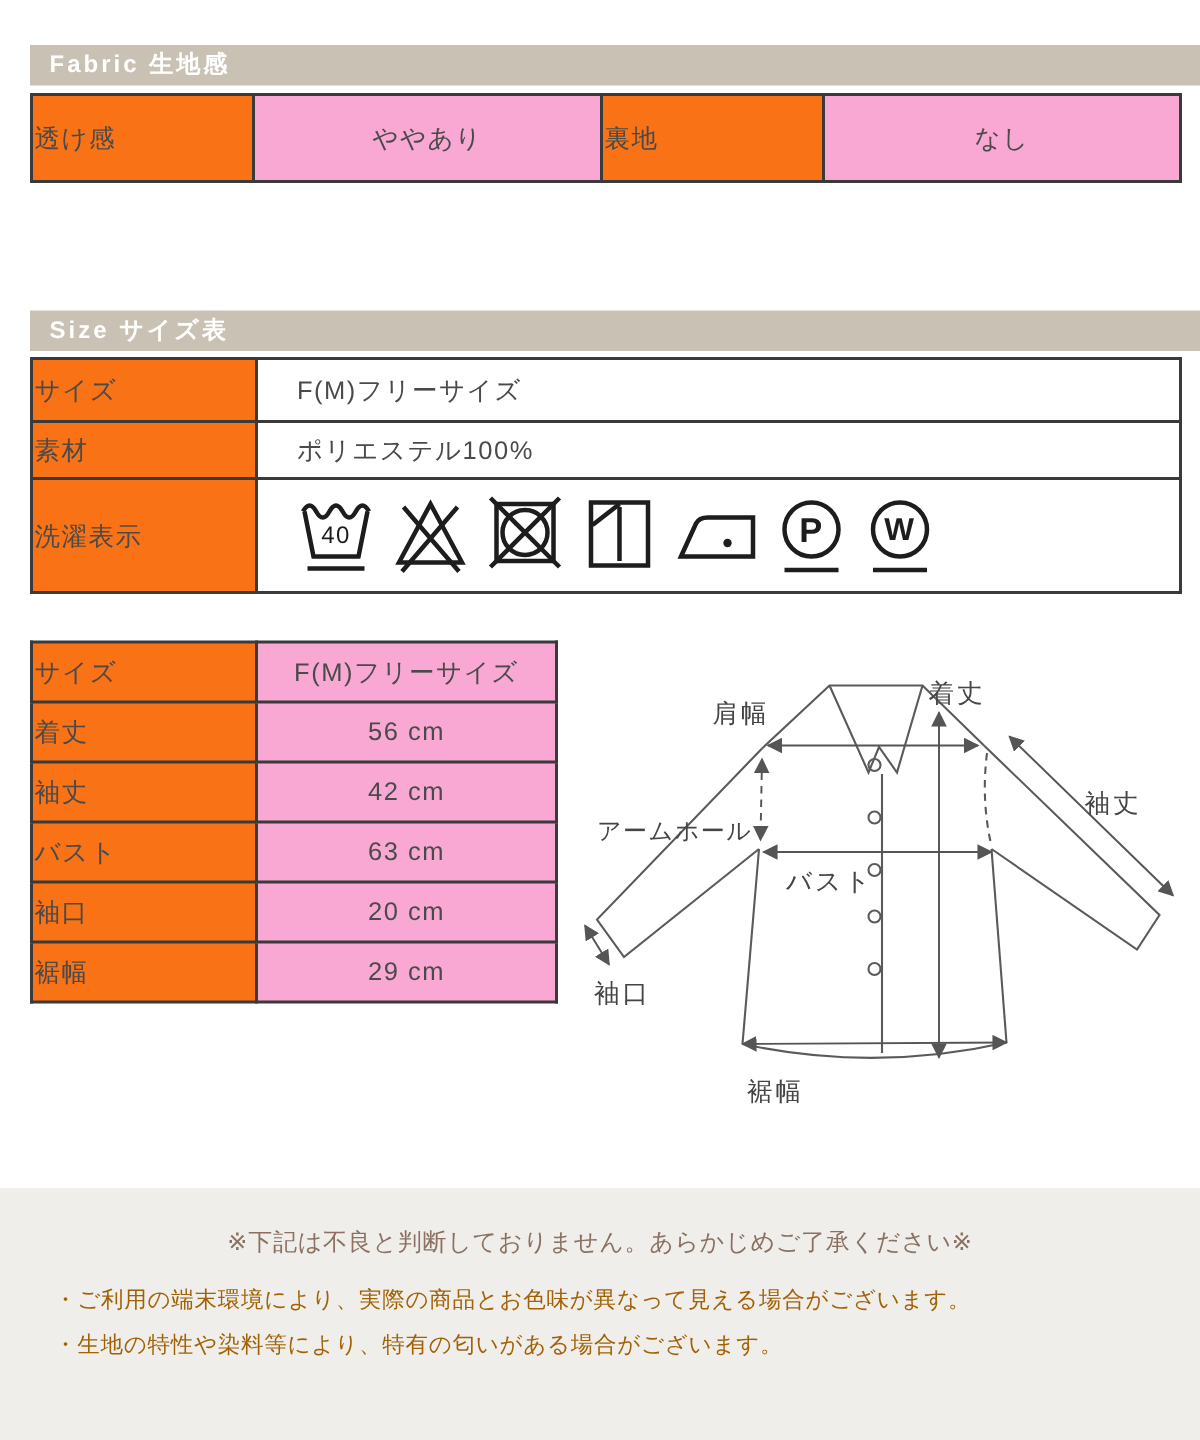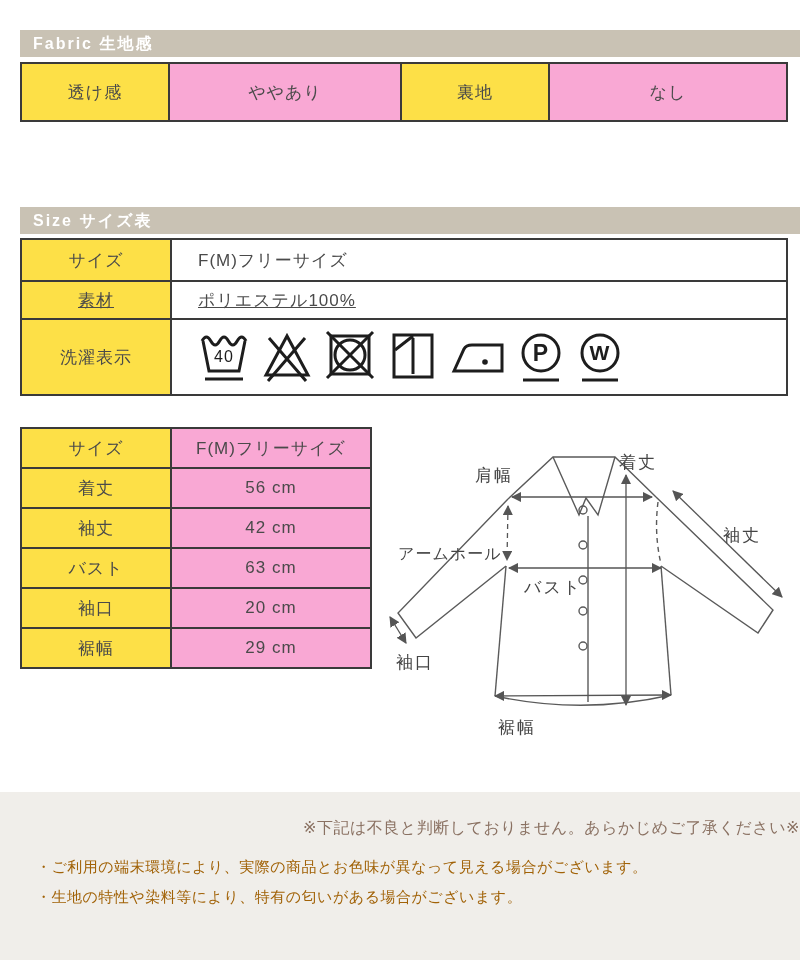--- a/index.html
+++ b/index.html
@@ -6,51 +6,51 @@
   body{font-family:"Liberation Sans","DejaVu Sans",sans-serif;color:#4a4a4a;}
   .page{position:relative;width:800px;height:960px;background:#ffffff;overflow:hidden;}
 
   .section-bar{position:absolute;left:20px;right:0;height:27px;background:#c9c2b4;color:#ffffff;
     font-size:16px;font-weight:bold;letter-spacing:2px;line-height:27px;padding-left:13px;box-sizing:border-box;}
   .bar-fabric{top:30px;}
   .bar-size{top:207px;}
 
   table{border-collapse:collapse;table-layout:fixed;}
   td{border:2px solid #3a3a3a;font-size:17px;color:#4a4a4a;letter-spacing:1px;}
-  td.lbl{background:#fde047;text-align:center;}
+  td.lbl{background:#f97316;}
   td.val{background:#f9a8d4;text-align:center;}
   td.val-left{background:#ffffff;text-align:left;padding-left:26px;}
 
   .tbl-fabric{position:absolute;left:20px;top:62px;}
   .tbl-fabric td{height:54px;}
   .tbl-fabric tr:nth-child(2) td{border-top-width:4px;}
 
   .tbl-size{position:absolute;left:20px;top:238px;}
   .tbl-size tr:nth-child(1) td{height:38px;}
-  .tbl-size tr:nth-child(2) td{height:34px;text-decoration:underline;}
+  .tbl-size tr:nth-child(2) td{height:34px;}
   .tbl-size tr:nth-child(3) td{height:66px;}
 
   .care-cell{padding:4px 0 4px 22px;}
   .care-icons{display:flex;align-items:center;gap:11px;}
   .care-icons svg{display:block;}
   .care-icons .stroke{stroke:#1d1d1d;fill:none;stroke-width:3;}
   .care-icons text{fill:#1d1d1d;font-family:"Liberation Sans","DejaVu Sans",sans-serif;}
 
   .tbl-meas{position:absolute;left:20px;top:427px;}
   .tbl-meas td{height:36px;}
 
   .diagram{position:absolute;left:378px;top:428px;}
   .diagram .ln{stroke:#5a5a5a;stroke-width:1.4;fill:none;}
   .diagram .arrow{stroke:#555555;stroke-width:1.3;fill:none;}
   .diagram .dash{stroke-dasharray:5,4;}
   .diagram text{fill:#454545;font-size:17px;letter-spacing:2px;font-family:"Liberation Sans","DejaVu Sans",sans-serif;}
   .diagram text.small{font-size:16px;letter-spacing:1px;}
 
   .notes{position:absolute;left:0;top:792px;width:800px;height:168px;background:#f0eeea;box-sizing:border-box;padding-top:26px;}
-  .notes-title{text-align:right;color:#8a7162;font-size:16px;letter-spacing:0.5px;margin:0 0 13px 0;}
+  .notes-title{text-align:center;color:#8a7162;font-size:16px;letter-spacing:0.5px;margin:0 0 13px 0;}
   .notes-item{color:#a16207;font-size:15px;letter-spacing:0.5px;line-height:30px;margin:0 20px 0 36px;}
 </style>
 </head>
 <body>
 
 <div class="page">
 
   <div class="section-bar bar-fabric">Fabric 生地感</div>
 
   <table class="tbl-fabric">

